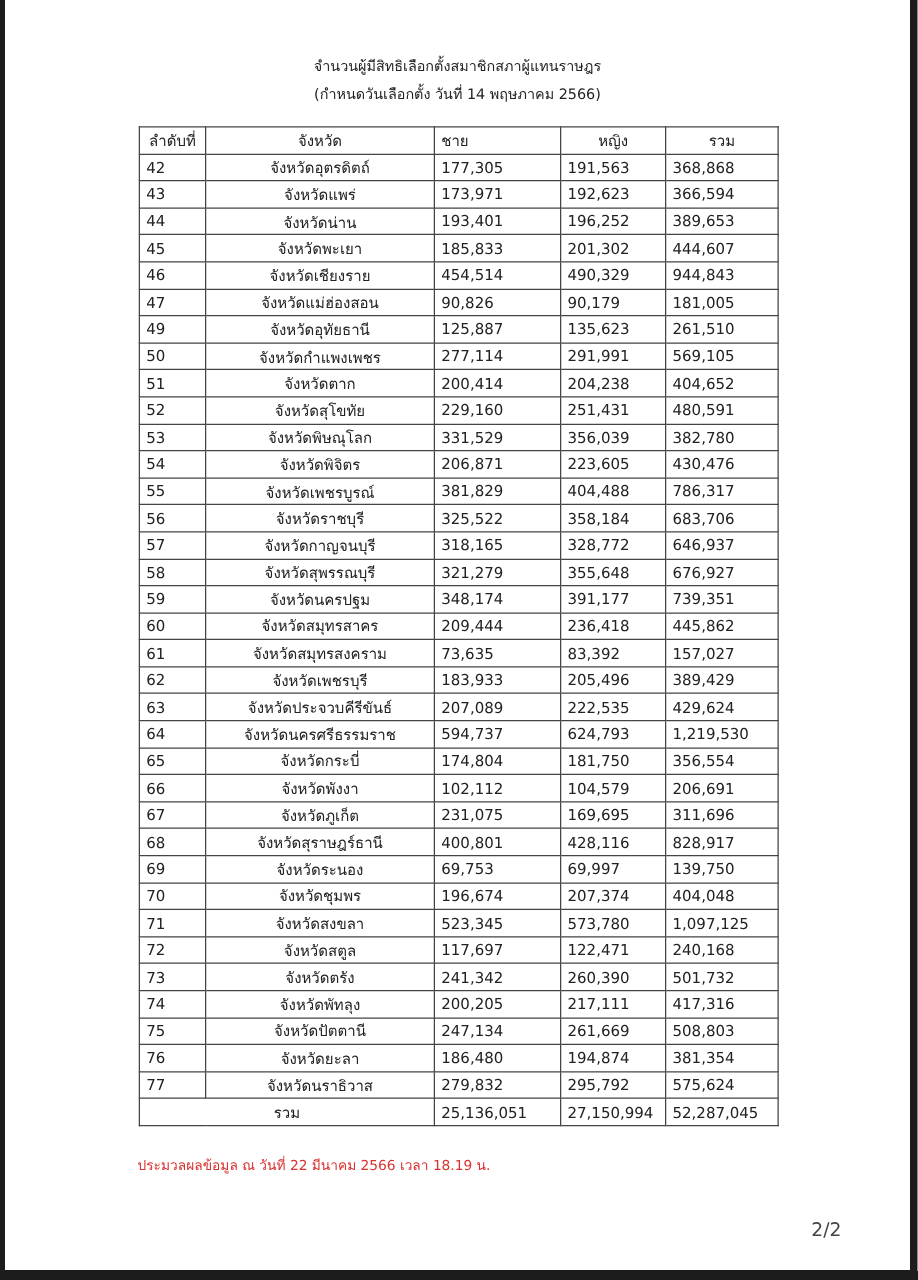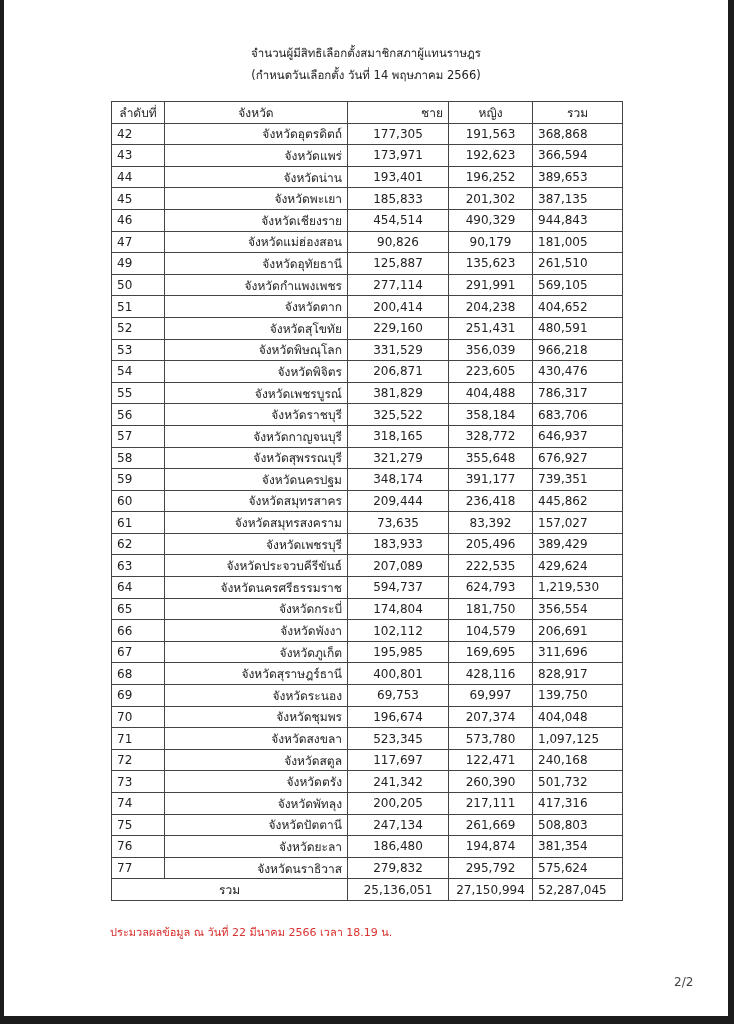--- a/index.html
+++ b/index.html
@@ -7,41 +7,41 @@
          font-family:"DejaVu Sans", "Liberation Sans", sans-serif; }
   .page { position:absolute; left:4px; top:0; width:724px; height:1016px; background:#ffffff; }
   .title { position:absolute; left:0; width:100%; text-align:center; font-size:11.5px; color:#222; }
   .t1 { top:44px; }
   .t2 { top:66px; }
   table.data { position:absolute; left:107px; top:101px; width:512px; border-collapse:collapse;
                font-size:12px; color:#222; }
   table.data td, table.data th { border:1px solid #444; height:20.6px; padding:0 5px; font-weight:normal; }
   table.data th { text-align:center; }
   .c-no { width:42px; }
-  .c-prov { width:172px; text-align:right; }
-  .c-m { width:90px; text-align:center; }
-  .c-f { width:73px; text-align:center; }
+  .c-prov { width:172px; text-align:center; }
+  .c-m { width:90px; text-align:left; }
+  .c-f { width:73px; text-align:left; }
   .c-t { width:79px; text-align:left; }
   .foot-label { text-align:center !important; }
   .note { position:absolute; left:106px; top:923px; font-size:11px; color:#d9312f; }
-  .pagenum { position:absolute; left:670px; top:975px; font-size:12px; color:#444; }
+  .pagenum { position:absolute; left:645px; top:975px; font-size:15px; color:#444; }
 </style>
 </head>
 <body>
 
 <div class="page">
   <div class="title t1">จำนวนผู้มีสิทธิเลือกตั้งสมาชิกสภาผู้แทนราษฎร</div>
   <div class="title t2">(กำหนดวันเลือกตั้ง วันที่ 14 พฤษภาคม 2566)</div>
 
   <table class="data">
     <thead>
       <tr>
         <th class="c-no">ลำดับที่</th>
         <th class="c-prov" style="text-align:center">จังหวัด</th>
-        <th class="c-m" style="text-align:right">ชาย</th>
+        <th class="c-m" style="text-align:left">ชาย</th>
         <th class="c-f" style="">หญิง</th>
         <th class="c-t" style="text-align:center">รวม</th>
       </tr>
     </thead>
     <tbody id="tbody">
         <tr>
           <td class="c-no">42</td>
           <td class="c-prov">จังหวัดอุตรดิตถ์</td>
           <td class="c-m">177,305</td>
           <td class="c-f">191,563</td>
@@ -59,21 +59,21 @@
           <td class="c-prov">จังหวัดน่าน</td>
           <td class="c-m">193,401</td>
           <td class="c-f">196,252</td>
           <td class="c-t">389,653</td>
         </tr>
         <tr>
           <td class="c-no">45</td>
           <td class="c-prov">จังหวัดพะเยา</td>
           <td class="c-m">185,833</td>
           <td class="c-f">201,302</td>
-          <td class="c-t">387,135</td>
+          <td class="c-t">444,607</td>
         </tr>
         <tr>
           <td class="c-no">46</td>
           <td class="c-prov">จังหวัดเชียงราย</td>
           <td class="c-m">454,514</td>
           <td class="c-f">490,329</td>
           <td class="c-t">944,843</td>
         </tr>
         <tr>
           <td class="c-no">47</td>
@@ -108,21 +108,21 @@
           <td class="c-prov">จังหวัดสุโขทัย</td>
           <td class="c-m">229,160</td>
           <td class="c-f">251,431</td>
           <td class="c-t">480,591</td>
         </tr>
         <tr>
           <td class="c-no">53</td>
           <td class="c-prov">จังหวัดพิษณุโลก</td>
           <td class="c-m">331,529</td>
           <td class="c-f">356,039</td>
-          <td class="c-t">966,218</td>
+          <td class="c-t">382,780</td>
         </tr>
         <tr>
           <td class="c-no">54</td>
           <td class="c-prov">จังหวัดพิจิตร</td>
           <td class="c-m">206,871</td>
           <td class="c-f">223,605</td>
           <td class="c-t">430,476</td>
         </tr>
         <tr>
           <td class="c-no">55</td>
@@ -204,21 +204,21 @@
         <tr>
           <td class="c-no">66</td>
           <td class="c-prov">จังหวัดพังงา</td>
           <td class="c-m">102,112</td>
           <td class="c-f">104,579</td>
           <td class="c-t">206,691</td>
         </tr>
         <tr>
           <td class="c-no">67</td>
           <td class="c-prov">จังหวัดภูเก็ต</td>
-          <td class="c-m">195,985</td>
+          <td class="c-m">231,075</td>
           <td class="c-f">169,695</td>
           <td class="c-t">311,696</td>
         </tr>
         <tr>
           <td class="c-no">68</td>
           <td class="c-prov">จังหวัดสุราษฎร์ธานี</td>
           <td class="c-m">400,801</td>
           <td class="c-f">428,116</td>
           <td class="c-t">828,917</td>
         </tr>

